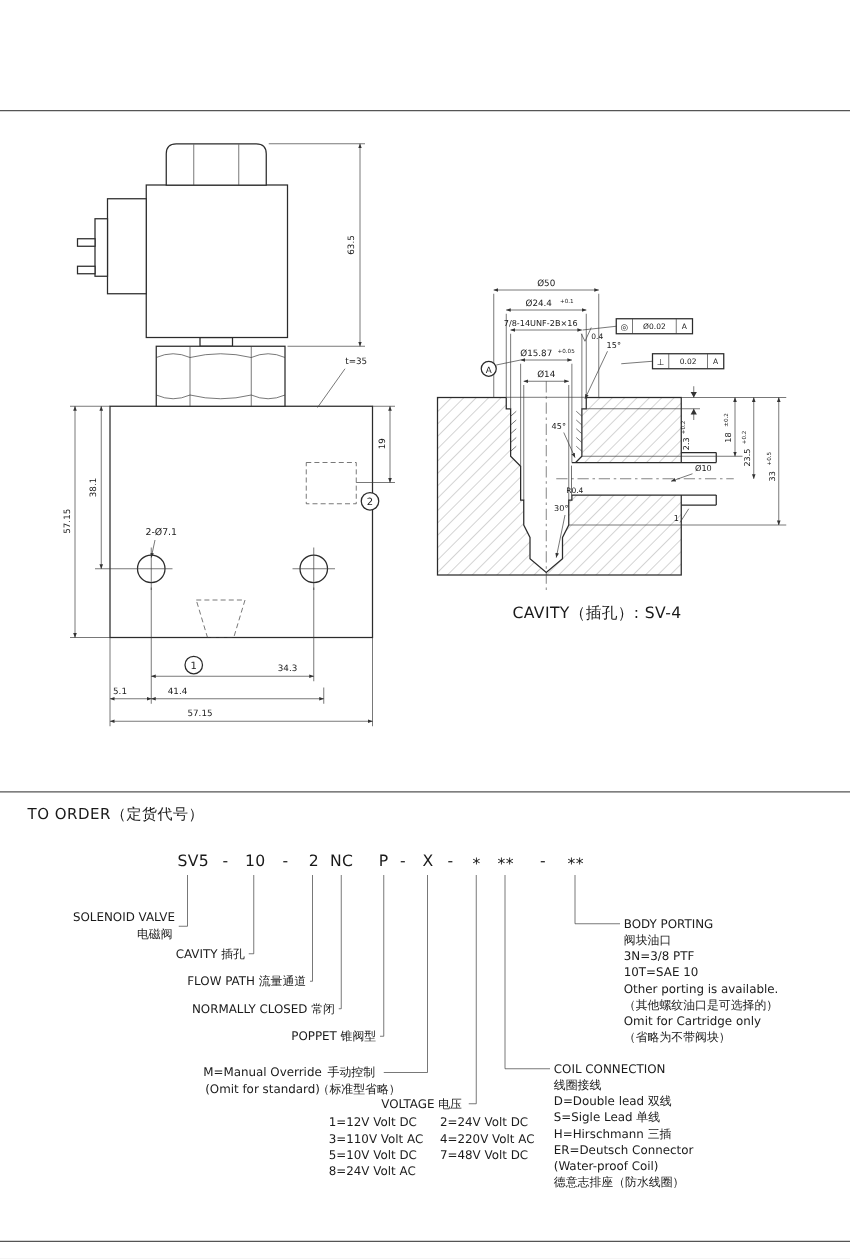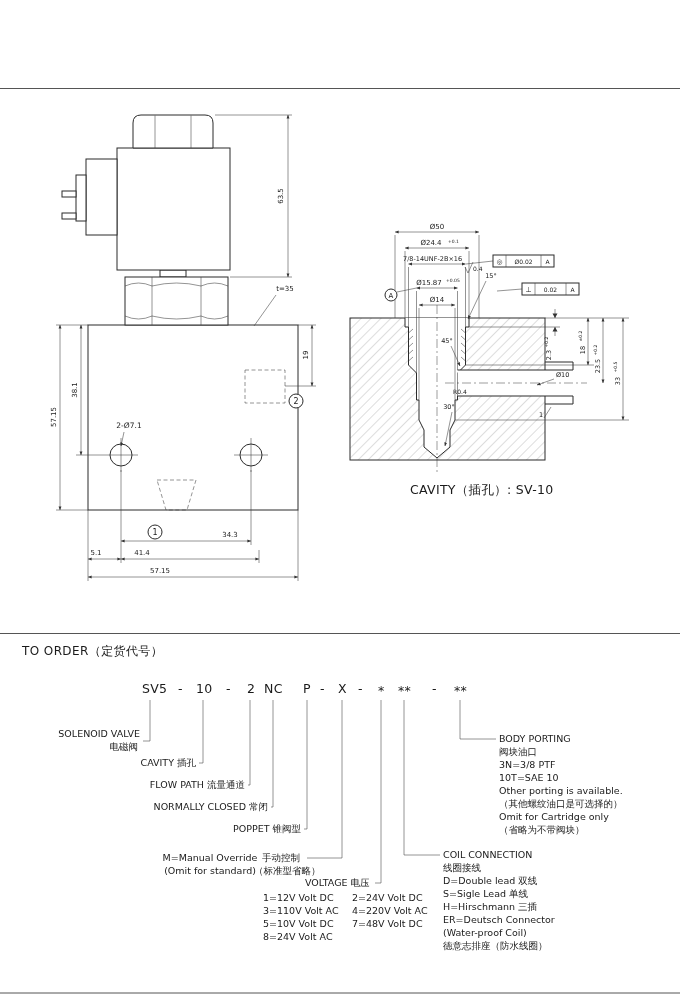--- a/index.html
+++ b/index.html
@@ -260,21 +260,21 @@
     <g>
       <text x="211" y="162" class="d65">Ø10</text>
       <path class="thin" d="M209,164 L192,170" marker-end="url(#arw2)"></path>
     </g>
     <g>
       <text x="196" y="202" text-anchor="middle" class="d65">1</text>
       <path class="thin" d="M199,203 L206,192"></path>
     </g>
   </svg>
 
-  <div class="caption">CAVITY（插孔）: SV-10</div>
+  <div class="caption">CAVITY（插孔）: SV-4</div>
 
   <svg class="abs" style="left:0px;top:633px" width="680" height="374" viewBox="0 0 680 374">
     <path d="M0,0.5 H680" stroke="#555" stroke-width="1"></path>
     <path d="M0,360 H680" stroke="#555" stroke-width="1"></path>
 
     <text x="22" y="22" class="ttl">TO ORDER（定货代号）</text>
 
     <g>
       <text x="142" y="60" class="code">SV5</text>
       <text x="178" y="60" class="code">-</text>

